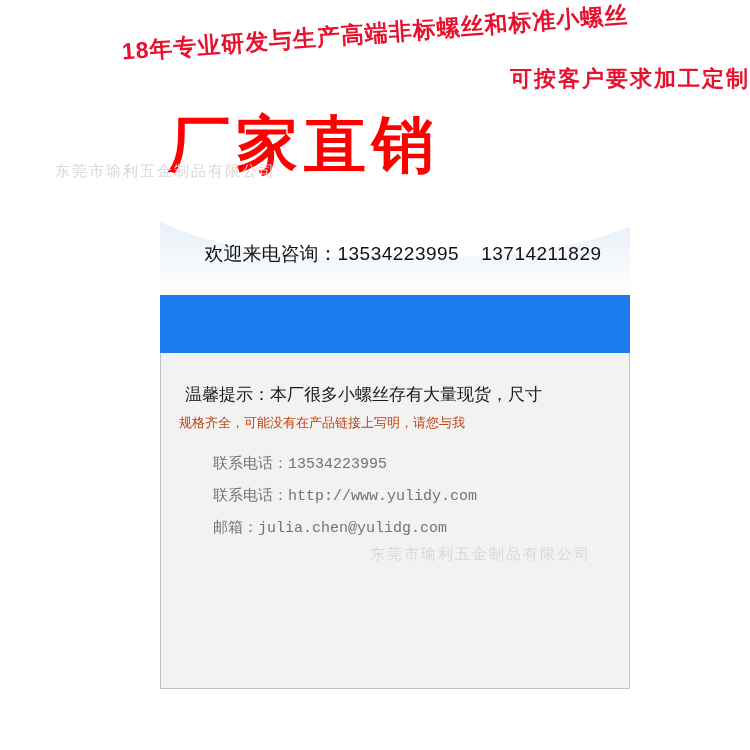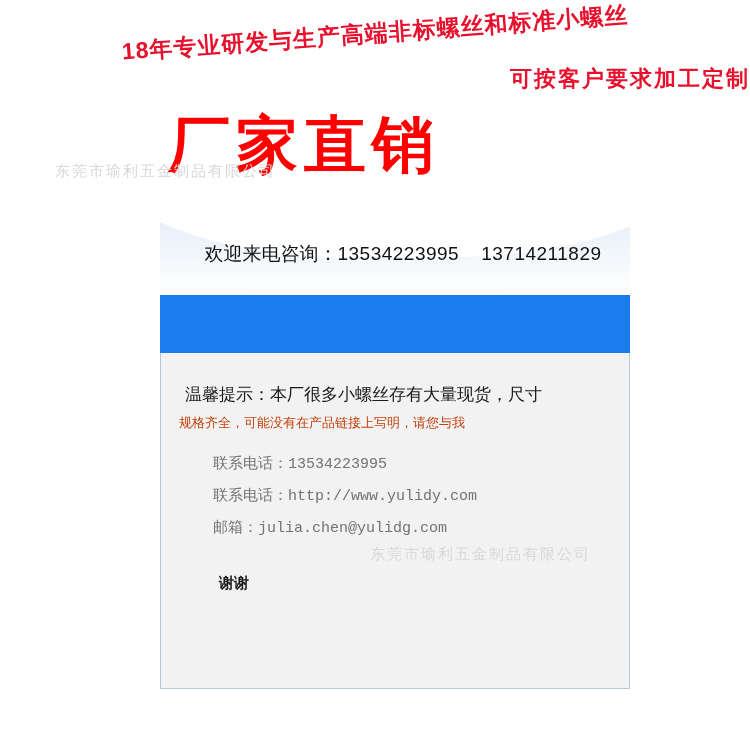--- a/index.html
+++ b/index.html
@@ -215,19 +215,18 @@
           <span class="label">联系电话：</span><span>13534223995</span>
         </div>
         <div class="row">
           <span class="label">联系电话：</span><span>http://www.yulidy.com</span>
         </div>
         <div class="row">
           <span class="label">邮箱：</span><span>julia.chen@yulidg.com</span>
         </div>
       </div>
 
-      <div class="thanks">谢谢</div>
     </div>
   </div>
 
   <div class="watermark watermark-bottom">东莞市瑜利五金制品有限公司</div>
 
 </div>
 
 </body></html>

